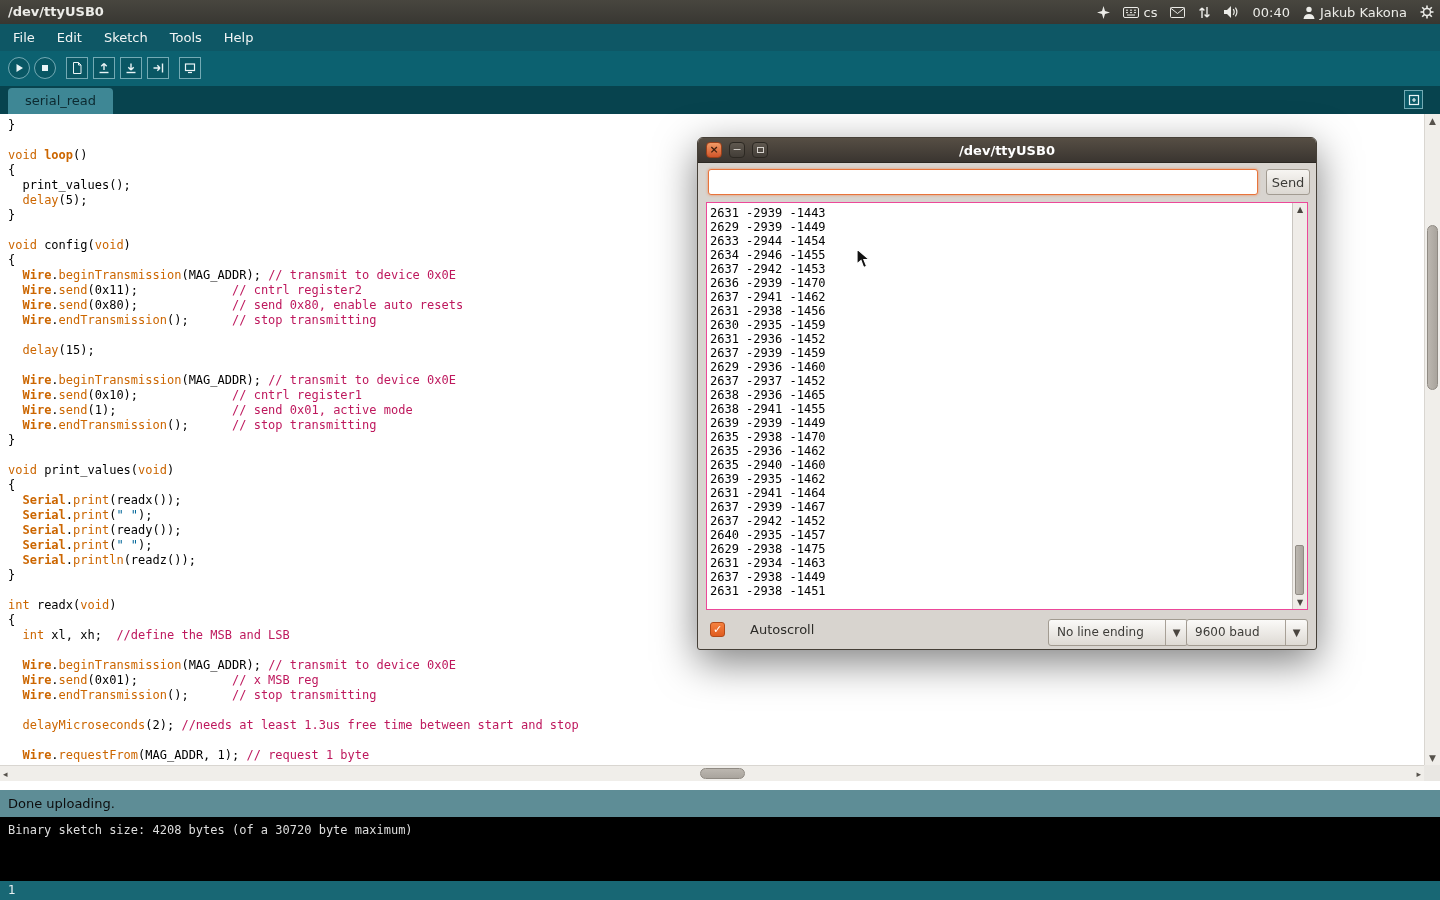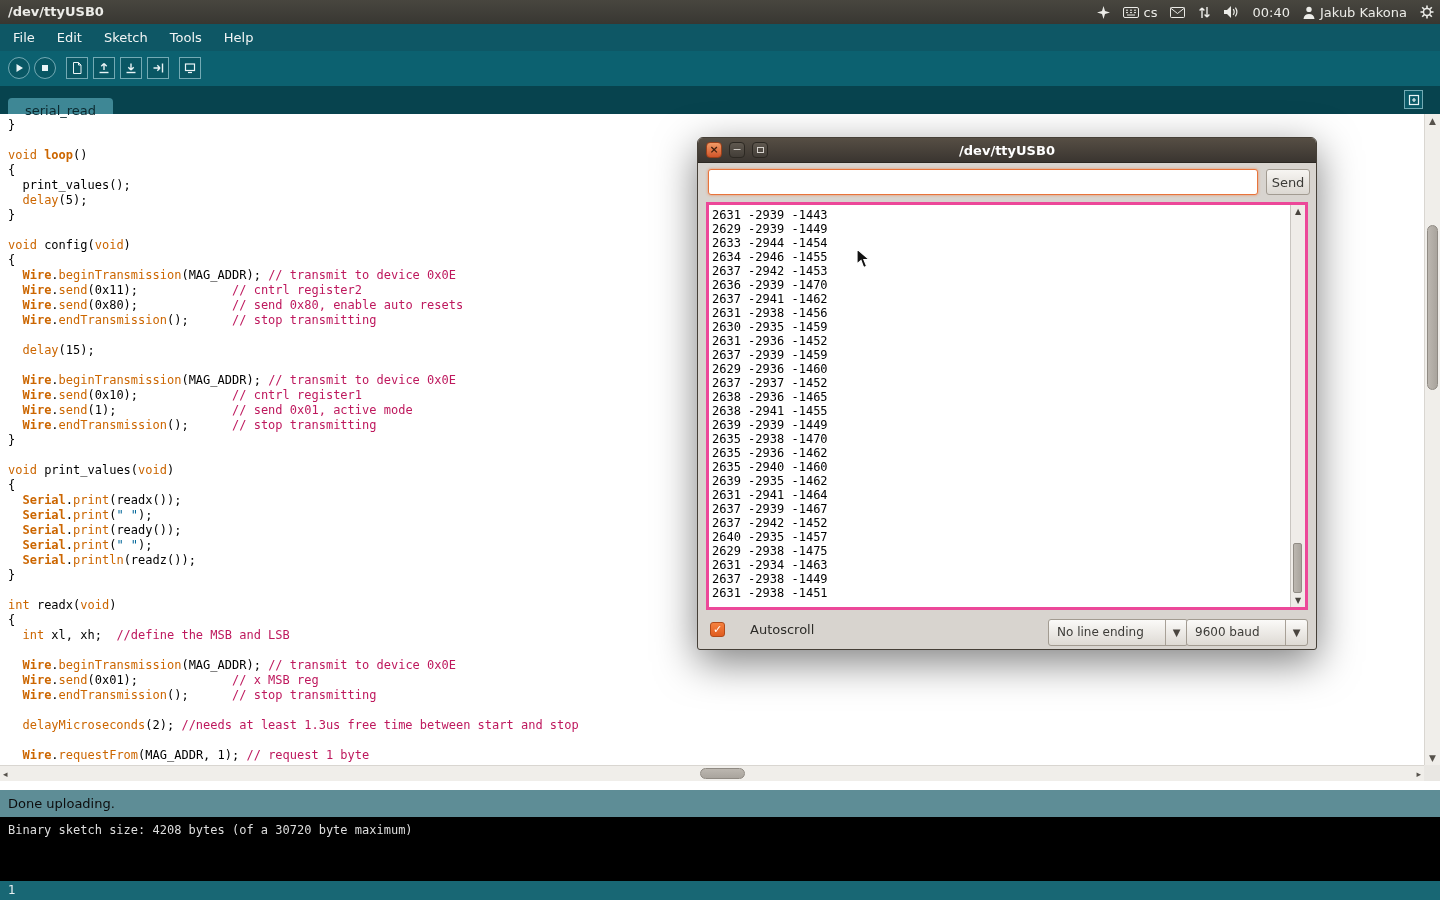--- a/index.html
+++ b/index.html
@@ -21,21 +21,21 @@
   .menu-item { color:#F2F5F5; font-size:13px; padding:0 11px; line-height:27px; cursor:default; }
 
   
   #toolbar { position:absolute; left:0; top:51px; width:1440px; height:35px; background:#0c6170; z-index:29; }
   .tbtn { position:absolute; top:6px; width:22px; height:22px; background:#095764;
           border:1px solid #73aab4; display:flex; align-items:center; justify-content:center; }
   .tbtn.round { border-radius:50%; }
 
   
   #tabbar { position:absolute; left:0; top:86px; width:1440px; height:28px; background:#07434e; z-index:29; }
-  #tab-active { position:absolute; left:8px; bottom:0; height:16px; padding:0 17px; background:#3e8795;
+  #tab-active { position:absolute; left:8px; bottom:0; height:26px; padding:0 17px; background:#3e8795;
                 border-radius:4px 4px 0 0; color:#0c2a30; font-size:13px; line-height:26px; }
   #tab-menu-btn { position:absolute; right:17px; top:4px; width:19px; height:19px; background:#0a5967;
                   border:1px solid #73aab4; display:flex; align-items:center; justify-content:center; }
 
   
   #editor { position:absolute; left:0; top:114px; width:1424px; height:651px; background:#ffffff;
             font-family:"DejaVu Sans Mono","Liberation Mono",monospace; font-size:12px; color:#000; overflow:hidden; }
   #editor-code { padding:4px 0 0 8px; }
   .code-line { height:15px; line-height:15px; white-space:pre; }
   .tk-o  { color:#CC6600; }
@@ -75,21 +75,21 @@
   #sw-max   { left:54px; background:linear-gradient(#5f584f,#423d37); color:#d8d4cf; border:1px solid #2c2822; }
   #sw-max .maxbox { display:inline-block; width:7px; height:6px; border:1px solid #d8d4cf; margin-top:4px; }
 
   #sw-entry { position:absolute; left:10px; top:31px; width:550px; height:26px; background:#fff;
               border:1px solid #e8743b; box-shadow:0 0 3px rgba(240,120,60,.75); border-radius:3px;
               font-size:13px; padding:0 6px; outline:none; font-family:"DejaVu Sans","Liberation Sans",sans-serif; }
   #sw-send { position:absolute; left:568px; top:31px; width:44px; height:26px;
              background:linear-gradient(#f7f5f2,#dcd8d2); border:1px solid #a29b91; border-radius:3px;
              font-size:13px; color:#3c3b37; font-family:"DejaVu Sans","Liberation Sans",sans-serif; }
 
-  #sw-output-wrap { position:absolute; left:8px; top:64px; width:602px; height:408px; background:#fff; border:3px solid #ec4899; }
+  #sw-output-wrap { position:absolute; left:8px; top:64px; width:602px; height:408px; background:#fff; border:1px solid #ec4899; }
   #sw-output { position:absolute; left:0; top:0; right:15px; bottom:0; overflow:hidden; padding:3px 0 0 3px;
                font-family:"DejaVu Sans Mono","Liberation Mono",monospace; font-size:12px; color:#000; }
   .serial-line { height:14px; line-height:14px; white-space:pre; }
   #sw-scrollbar { position:absolute; right:0; top:0; bottom:0; width:15px; background:#efece8; border-left:1px solid #c9c5c0; }
   #sw-scrollbar .sb-arrow { position:absolute; left:0; width:14px; text-align:center; font-size:8px; color:#4a453f; }
   #sw-scroll-handle { position:absolute; left:2px; bottom:14px; width:9px; height:50px;
                       background:linear-gradient(90deg,#bcb7b0,#aaa59e); border:1px solid #918c85; border-radius:2px; }
 
   #sw-autoscroll { position:absolute; left:12px; top:484px; display:flex; align-items:center; gap:25px; }
   #sw-checkbox { width:15px; height:15px; border:1px solid #9a9389; border-radius:3px; background:#fff;

